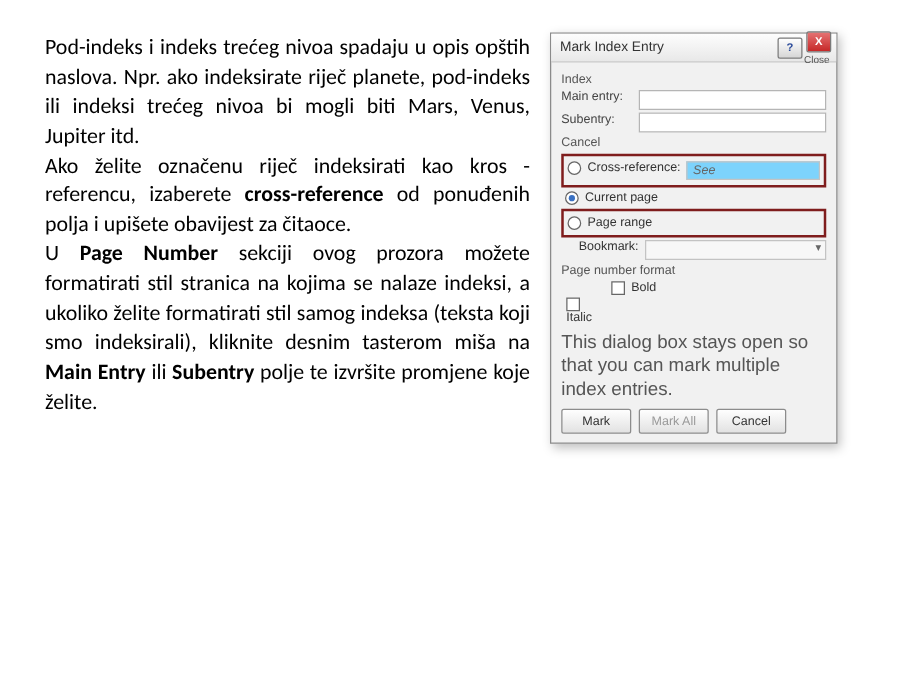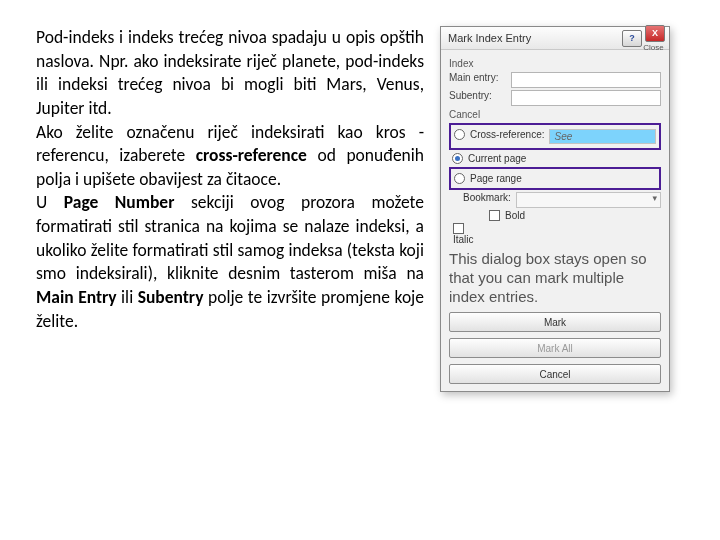--- a/index.html
+++ b/index.html
@@ -75,21 +75,21 @@
   .row {
     display: flex; align-items: flex-start; margin: 2px 0;
   }
   .lbl { width: 62px; color:#444; }
   .field {
     flex:1; height: 14px;
     border: 1px solid #b5b5b5;
     background:#fff;
   }
   .redbox {
-    border: 2px solid #4c1d95;
+    border: 2px solid #7f1d1d;
     padding: 2px 3px;
     margin: 2px 0;
     background: #f1f1f1;
   }
   .radio {
     width: 9px; height: 9px; border:1px solid #666; border-radius:50%;
     margin-right:5px; display:inline-block; background:#fff; position:relative;
   }
   .radio.checked::after{
     content:""; position:absolute; left:2px; top:2px; width:5px; height:5px;
@@ -97,21 +97,21 @@
   }
   .chk {
     width:9px; height:9px; border:1px solid #666; background:#fff;
     margin-right:5px; display:inline-block;
   }
   .smallfield {
     flex:1; height:13px; border:1px solid #c3c3c3; background:#7dd3fc;
     margin-left:5px;
   }
   .buttons {
-    display:flex; justify-content:flex-start; gap:6px; margin-top:6px;flex-direction:column;
+    display:flex; justify-content:flex-start; gap:6px; margin-top:6px;
   }
   .btn {
     min-width:54px; height:18px;
     border:1px solid #8c8c8c; border-radius:2px;
     background: linear-gradient(#fefefe,#e2e2e2);
     font-size:10px; display:flex; align-items:center; justify-content:center;
     color:#333;
   }
   .btn.disabled { color:#9a9a9a; }
   .note {
@@ -177,20 +177,21 @@
             <span class="radio"></span>
             <span>Page range</span>
           </div>
         </div>
 
         <div class="row" style="margin-left:14px;">
           <span>Bookmark:</span>
           <span class="dropdown"></span>
         </div>
 
+        <div class="section-label">Page number format</div>
         <div class="row" style="margin-left:4px;padding-left:36px;">
           <span class="chk"></span>
           <span>Bold</span>
         </div>
         <div class="row" style="margin-left:4px;flex-direction:column;">
           <span class="chk"></span>
           <span>Italic</span>
         </div>
 
         <div class="note">This dialog box stays open so that you can mark multiple index entries.</div>

